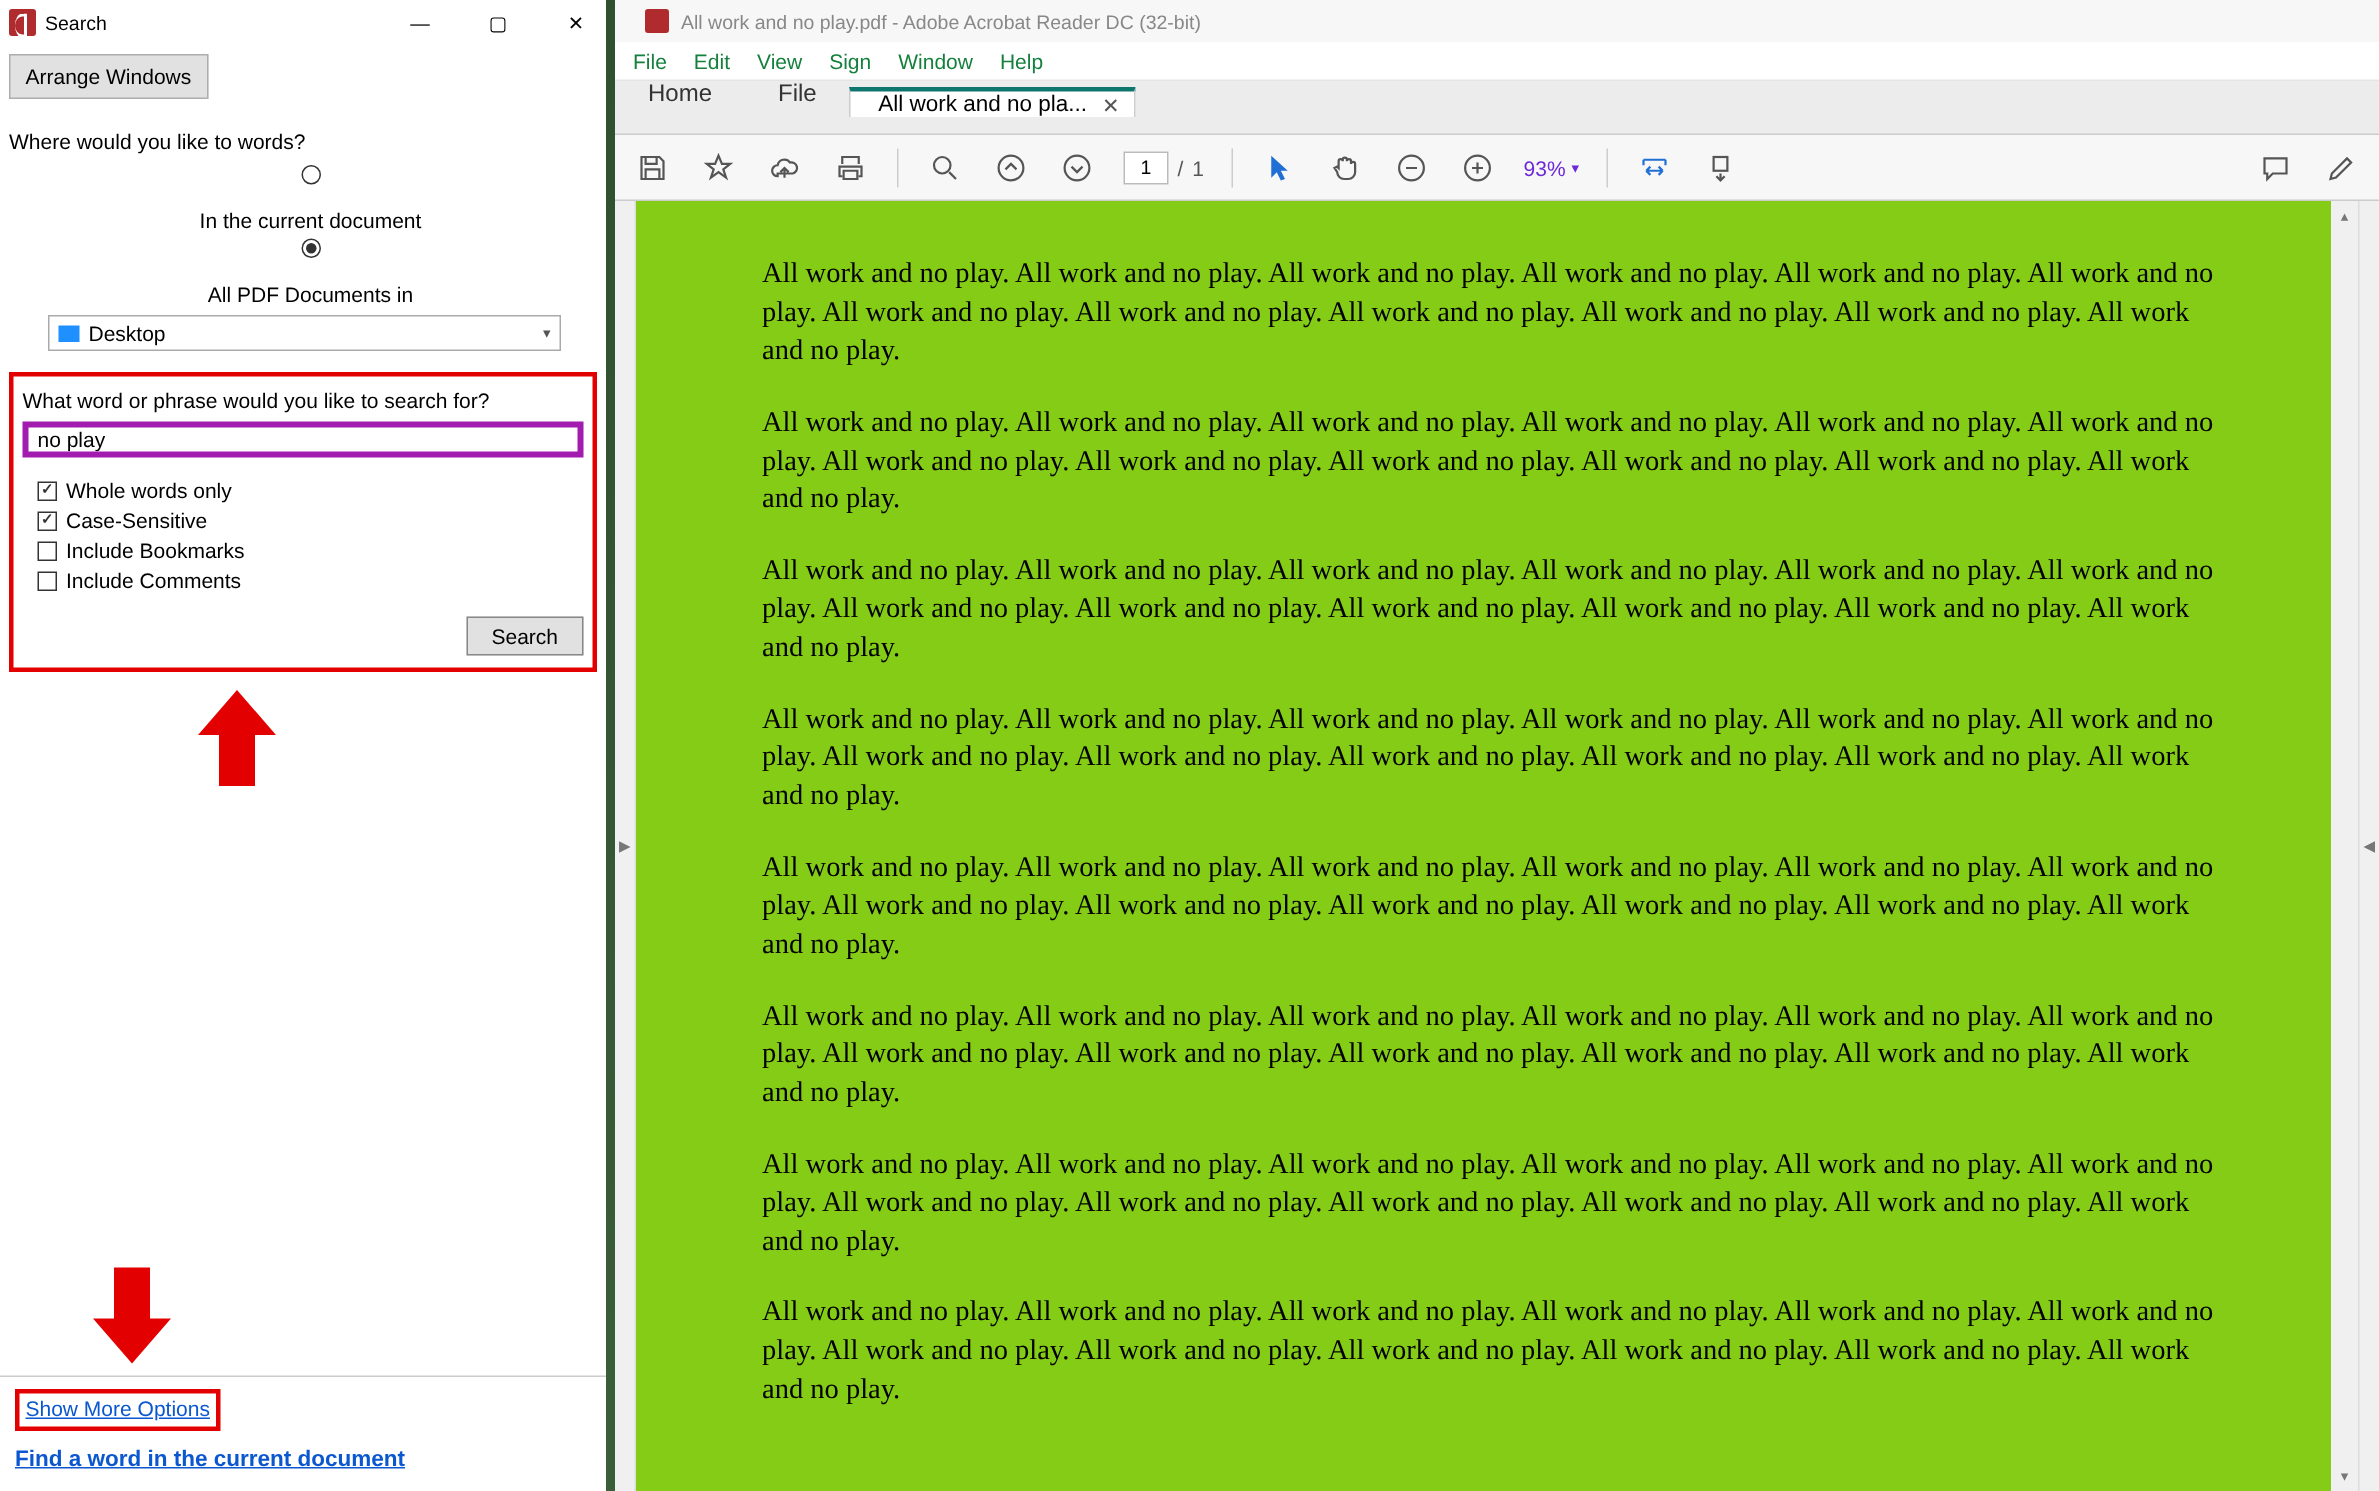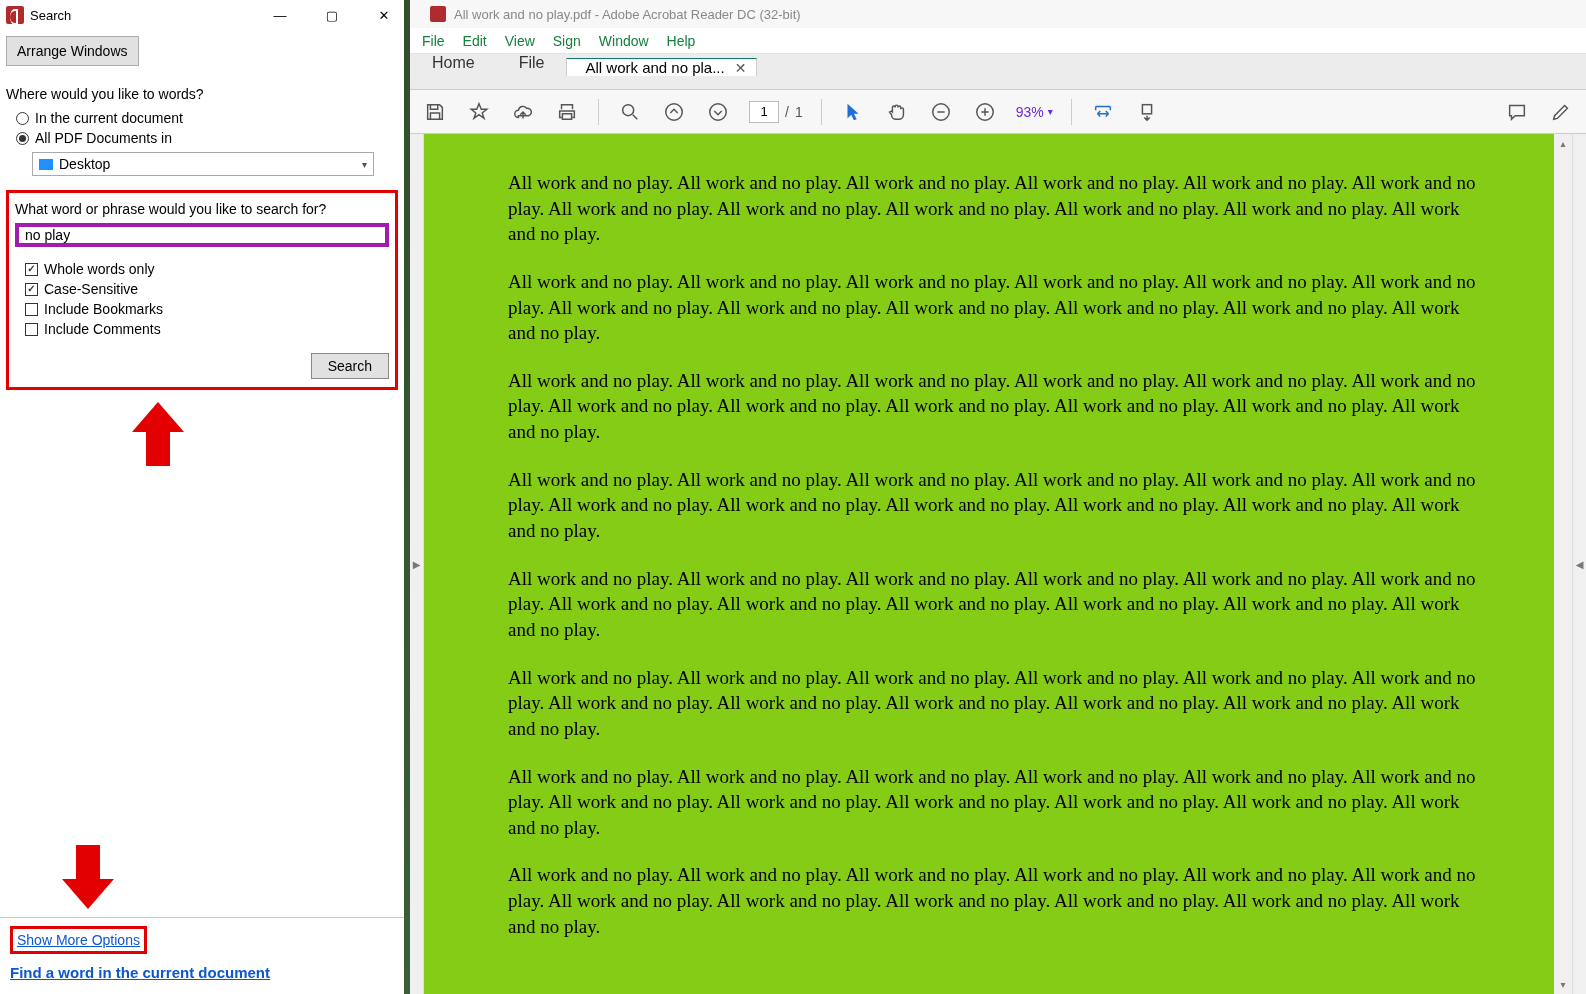--- a/index.html
+++ b/index.html
@@ -9,21 +9,21 @@
 .search-window { width: 404px; height: 994px; background: #fff; display: flex; flex-direction: column; }
 .search-titlebar { height: 30px; display: flex; align-items: center; padding: 0 6px; background: #fff; }
 .search-titlebar .app-icon { width: 18px; height: 18px; background: #b02b2e; border-radius: 2px; position: relative; margin-right: 6px; }
 .search-titlebar .app-icon::after { content: ""; position: absolute; left: 4px; top: 3px; width: 6px; height: 12px; border: 2px solid #fff; border-right: none; border-radius: 0 6px 6px 0/0 10px 10px 0; transform: scaleX(-1);}
 .search-titlebar .title { font-size: 13px; color: #000; }
 .search-titlebar .win-controls { margin-left: auto; display: flex; gap: 24px; }
 .search-titlebar .win-btn { width: 28px; height: 20px; display: flex; align-items: center; justify-content: center; font-size: 13px; cursor: default; }
 .search-content { flex: 1; display: flex; flex-direction: column; padding: 6px 6px 0 6px; }
 .arrange-btn { padding: 6px 10px; font-size: 14px; background: #e1e1e1; border: 1px solid #adadad; width: fit-content; margin-bottom: 20px; cursor: default; }
 .label-text { font-size: 14px; color: #000; margin-bottom: 6px; }
-.radio-row { display: flex; align-items: center; gap: 6px; margin: 2px 0 2px 10px; font-size: 14px; }
+.radio-row { display: flex; align-items: center; gap: 16px; margin: 2px 0 2px 10px; font-size: 14px; flex-direction: column; }
 .radio { width: 13px; height: 13px; border: 1px solid #333; border-radius: 50%; display:inline-flex; align-items:center; justify-content:center; }
 .radio.checked::after { content: ""; width: 7px; height: 7px; background: #333; border-radius: 50%; }
 .location-dropdown { margin: 4px 24px 0 26px; height: 24px; border: 1px solid #aaa; display:flex; align-items:center; padding: 0 6px; font-size: 14px; background: #fff; position: relative; }
 .location-dropdown .folder-ico { width: 14px; height: 11px; background: #1e90ff; margin-right: 6px; }
 .location-dropdown .chev { margin-left: auto; font-size: 10px; color: #555; }
 .red-box { border: 3px solid #e30000; margin-top: 14px; padding: 8px 6px; }
 .search-input { width: 100%; height: 24px; border: 4px solid #a21caf; padding: 0 6px; font-size: 14px; margin-top: 4px; }
 .check-row { display: flex; align-items: center; gap: 6px; margin: 4px 0 0 10px; font-size: 14px; }
 .checkbox { width: 13px; height: 13px; border: 1px solid #333; display: inline-flex; align-items: center; justify-content: center; font-size: 10px; line-height: 1; }
 .checkbox.checked::after { content: "✓"; color: #333; font-weight: bold; }
@@ -48,21 +48,21 @@
 
 
 .acrobat-window { flex: 1; background: #fff; display: flex; flex-direction: column; }
 .acr-titlebar { height: 28px; display: flex; align-items: center; padding: 0 20px; background: #f7f7f7; }
 .acr-titlebar .pdf-ico { width: 16px; height: 16px; background: #b02b2e; margin-right: 8px; border-radius: 2px; }
 .acr-titlebar .title { font-size: 13px; color: #888; }
 .menubar { height: 26px; display: flex; align-items: center; gap: 18px; padding: 0 12px; background: #fff; font-size: 14px; color: #15803d; border-bottom: 1px solid #e5e5e5; }
 .menubar span { cursor: default; }
 .tabbar { height: 36px; background: #ececec; display: flex; align-items: flex-start; border-bottom: 1px solid #ccc; }
 .tab-simple { padding: 0 22px; display: flex; align-items: center; font-size: 16px; color: #333; cursor: default; }
-.tab-doc { background: #fff; border-top: 1px solid #0f766e; border-left: 1px solid #ccc; border-right: 1px solid #ccc; margin-top: 4px; border-radius: 0; padding: 0 10px 0 18px; display: flex; align-items: center; gap: 10px; font-size: 15px; }
+.tab-doc { background: #fff; border-top: 3px solid #0f766e; border-left: 1px solid #ccc; border-right: 1px solid #ccc; margin-top: 4px; border-radius: 0; padding: 0 10px 0 18px; display: flex; align-items: center; gap: 10px; font-size: 15px; }
 .tab-doc .close { font-size: 14px; color: #555; cursor: pointer; }
 .toolbar { height: 44px; display: flex; align-items: center; padding: 0 12px; gap: 18px; border-bottom: 1px solid #ccc; background: #f7f7f7; }
 .tool-ico { width: 26px; height: 26px; display: flex; align-items: center; justify-content: center; color: #555; cursor: pointer; }
 .tool-ico svg { width: 22px; height: 22px; stroke: #555; fill: none; stroke-width: 1.6; }
 .tool-ico.blue svg { stroke: #1f6fd4; fill: #1f6fd4; }
 .vsep { width: 1px; height: 26px; background: #ccc; }
 .page-num { display: flex; align-items: center; gap: 6px; font-size: 14px; color: #555; }
 .page-num input { width: 30px; height: 22px; text-align: center; border: 1px solid #bbb; font-size: 13px; }
 .zoom { display: flex; align-items: center; gap: 4px; font-size: 14px; color: #6d28d9; }
 .zoom .chev { font-size: 10px; }

